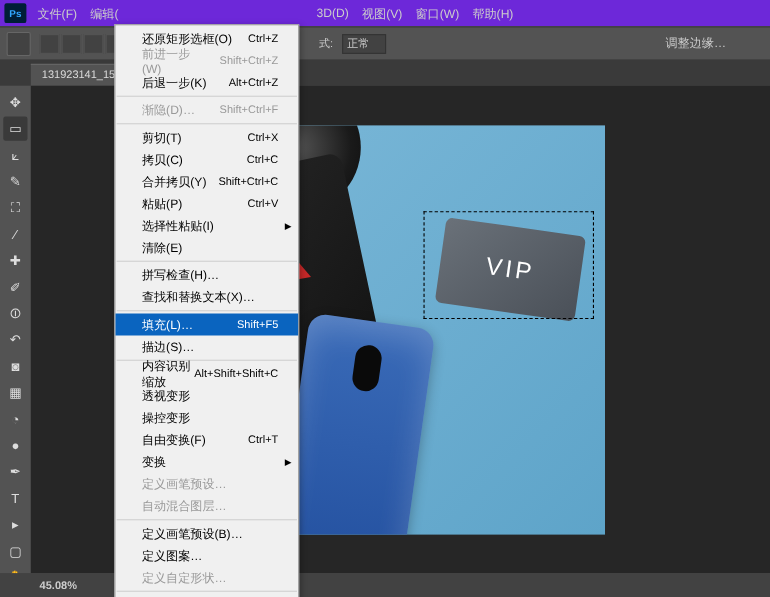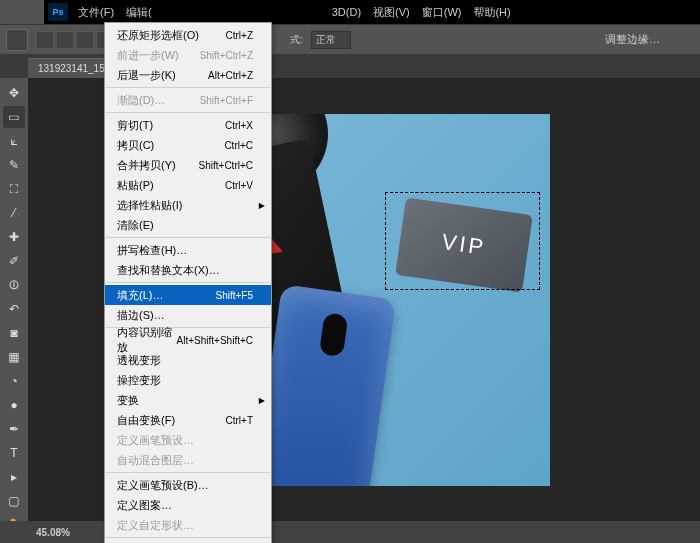--- a/index.html
+++ b/index.html
@@ -1,18 +1,18 @@
 <!DOCTYPE html>
 <html><head>
 <meta charset="utf-8">
 <style>
 * { margin: 0; padding: 0; box-sizing: border-box; font-family: "Microsoft YaHei", sans-serif; }
 body { width: 700px; height: 543px; background: #535353; overflow: hidden; position: relative; }
 
-.top-bar { height: 24px; background: #000000; display: flex; align-items: center; padding-left: 4px; margin-left: 44px; }
+.top-bar { height: 24px; background: #6d28d9; display: flex; align-items: center; padding-left: 4px; }
 .ps-logo { width: 20px; height: 18px; background: #001e36; color: #31a8ff; font-size: 9px; font-weight: bold; display: flex; align-items: center; justify-content: center; border-radius: 2px; margin-right: 4px; }
 .menu-item { color: #ccc; font-size: 11px; padding: 4px 6px; cursor: pointer; }
 
 .options-bar { height: 30px; background: #535353; border-top: 1px solid #383838; display: flex; align-items: center; padding-left: 6px; gap: 8px; }
 .opt-icon { width: 22px; height: 22px; border: 1px solid #666; background: #424242; border-radius: 2px; }
 .opt-btn-group { display: flex; gap: 2px; }
 .opt-btn { width: 18px; height: 18px; border: 1px solid #555; background: #424242; }
 .opt-label { color: #ccc; font-size: 10px; }
 .opt-select { background: #424242; color: #ccc; border: 1px solid #333; font-size: 10px; padding: 1px 14px 1px 4px; }
 .opt-right { margin-left: auto; margin-right: 40px; display: flex; align-items: center; gap: 4px; }
@@ -33,21 +33,21 @@
 .red-tri { position: absolute; top: 95px; left: 45px; width: 0; height: 0; border-left: 28px solid transparent; border-right: 28px solid transparent; border-bottom: 48px solid #C62828; transform: rotate(-10deg); }
 .vip-card { position: absolute; top: 92px; right: 22px; width: 128px; height: 78px; background: linear-gradient(135deg, #6a7179, #4a5058); border-radius: 6px; transform: rotate(8deg); display: flex; align-items: center; justify-content: center; color: #fff; font-size: 22px; letter-spacing: 3px; }
 .selection-box { position: absolute; top: 78px; right: 10px; width: 155px; height: 98px; border: 1.5px dashed #000; }
 .phone { position: absolute; bottom: -30px; left: 88px; width: 115px; height: 225px; background: linear-gradient(180deg, #3a6bb8, #2451a0); border-radius: 16px; transform: rotate(8deg); box-shadow: inset 0 10px 30px rgba(255,255,255,0.2), 0 4px 12px rgba(0,0,0,0.3); }
 .phone-camera { position: absolute; top: 22px; left: 50%; transform: translateX(-50%); width: 24px; height: 42px; background: #0a0a0a; border-radius: 12px; }
 
 .status-bar { position: absolute; bottom: 0; left: 0; right: 0; height: 22px; background: #424242; display: flex; align-items: center; padding-left: 28px; font-weight: bold; }
 .zoom-level { color: #ccc; font-size: 10px; padding: 0 8px; }
 
 .dropdown-menu { position: absolute; top: 22px; left: 104px; width: 168px; background: #F0F0F0; border: 1px solid #999; box-shadow: 2px 2px 6px rgba(0,0,0,0.3); z-index: 1000; padding: 2px 0; }
-.menu-row { height: 20px; display: flex; align-items: center; justify-content: space-between; padding: 0 18px 0 12px; font-size: 11px; color: #000; cursor: pointer; }
+.menu-row { height: 20px; display: flex; align-items: center; justify-content: space-between; padding: 0 18px 0 24px; font-size: 11px; color: #000; cursor: pointer; }
 .menu-row.disabled { color: #999; gap: 13px; }
 .menu-row.highlighted { background: #0A64BF; color: #fff; }
 .menu-row .shortcut { font-size: 10px; }
 .menu-row.has-arrow::after { content: '▶'; font-size: 8px; position: absolute; right: 6px; }
 .menu-row { position: relative; }
 .menu-sep { height: 1px; background: #d0d0d0; margin: 2px 1px; }
 </style>
 </head>
 <body>
 
@@ -190,28 +190,28 @@
       <span class="shortcut">Alt+Shift+Shift+C</span>
     </div>
     <div class="menu-row">
       <span>透视变形</span>
       <span class="shortcut"></span>
     </div>
     <div class="menu-row">
       <span>操控变形</span>
       <span class="shortcut"></span>
     </div>
+    <div class="menu-row">
+      <span>自由变换(F)</span>
+      <span class="shortcut">Ctrl+T</span>
+    </div>
     <div class="menu-row has-arrow">
       <span>变换</span>
       <span class="shortcut"></span>
     </div>
-    <div class="menu-row">
-      <span>自由变换(F)</span>
-      <span class="shortcut">Ctrl+T</span>
-    </div>
     <div class="menu-row disabled">
       <span>定义画笔预设…</span>
       <span class="shortcut"></span>
     </div>
     <div class="menu-row disabled">
       <span>自动混合图层…</span>
       <span class="shortcut"></span>
     </div>
     <div class="menu-sep"></div>
     <div class="menu-row">

